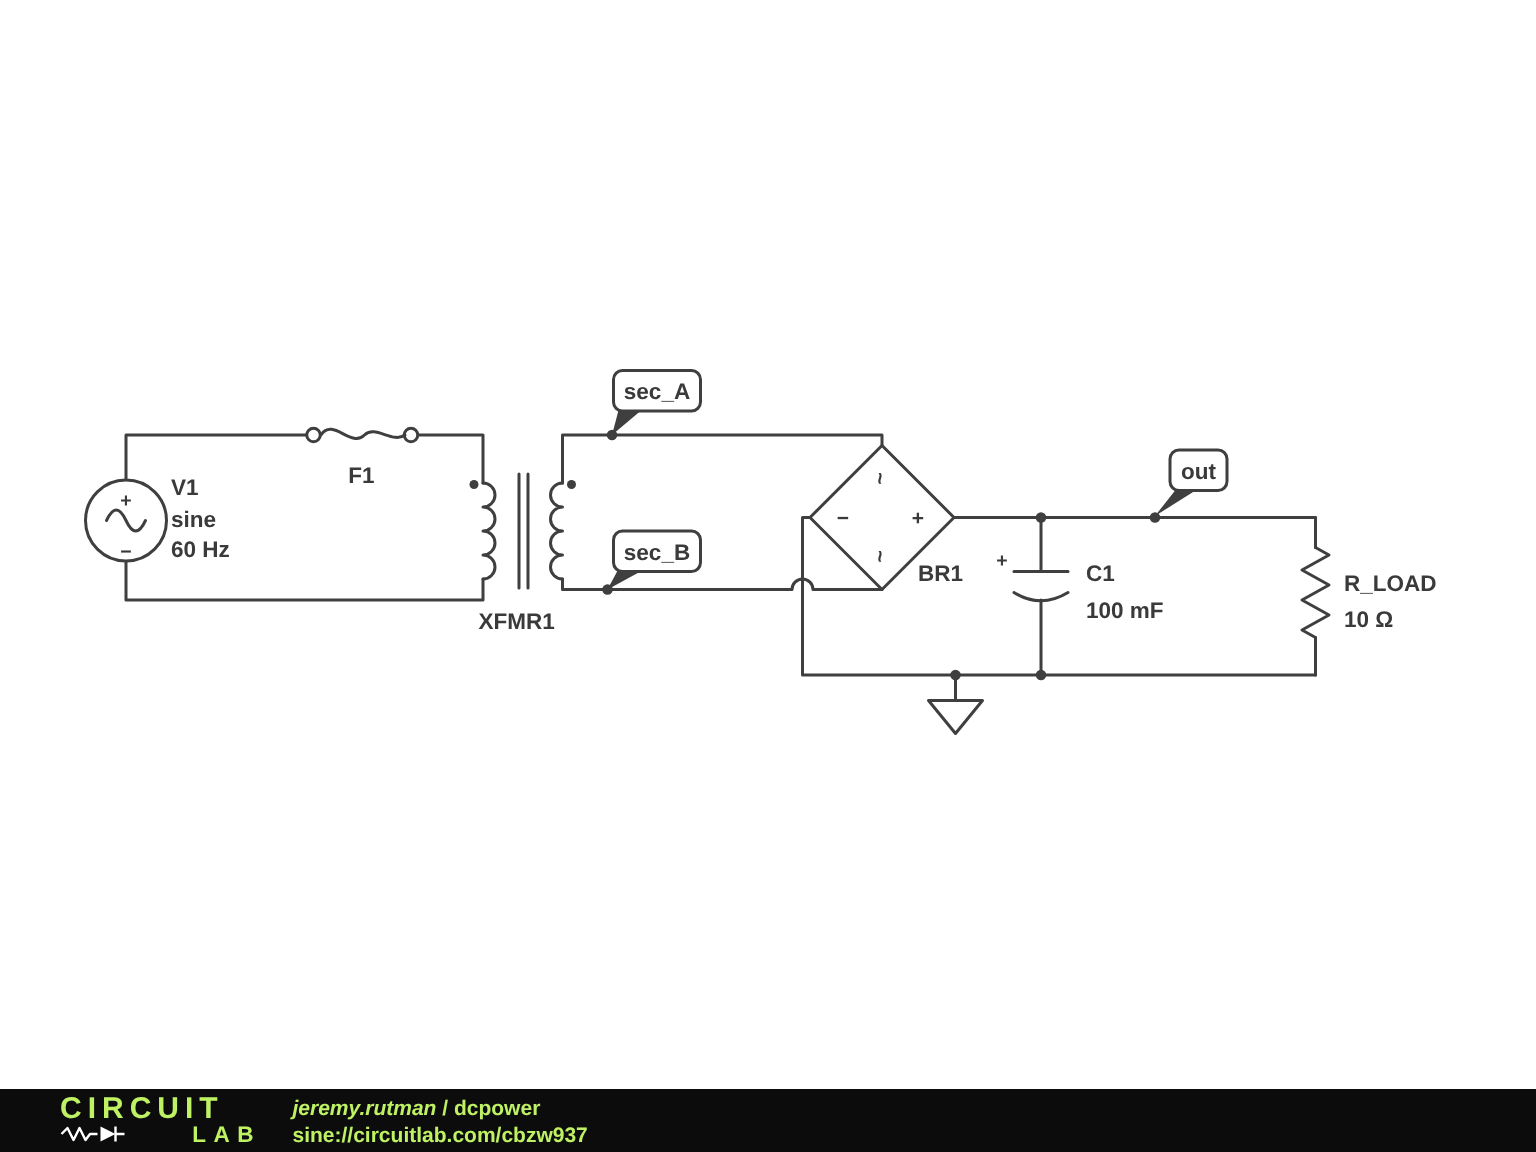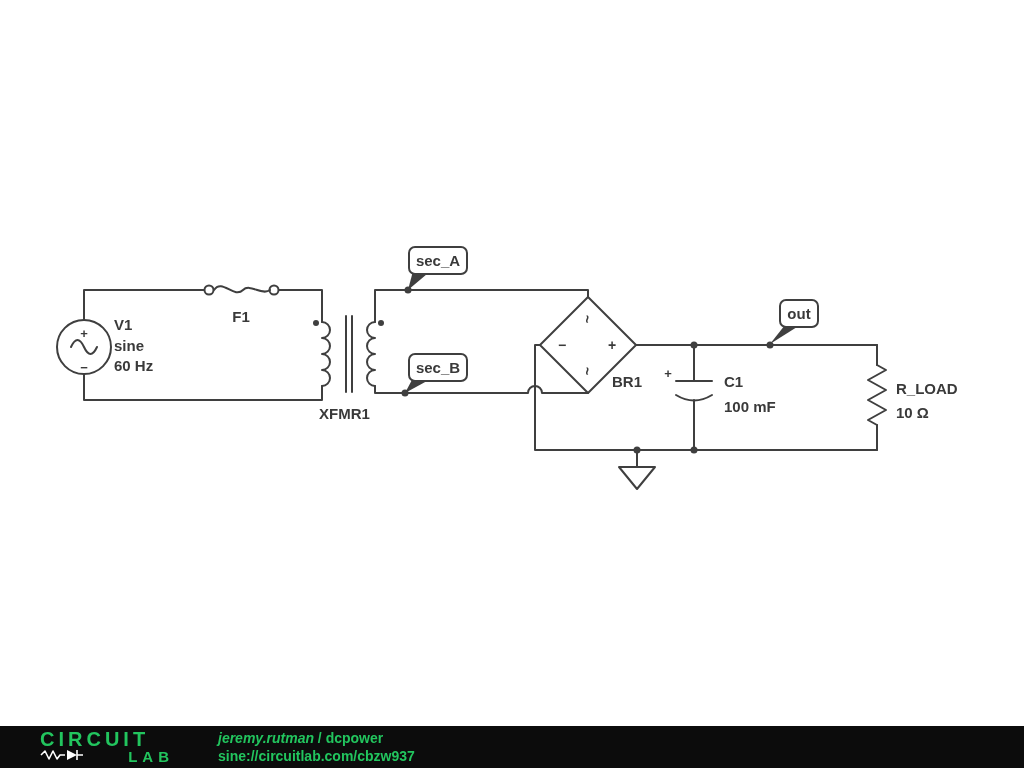--- a/index.html
+++ b/index.html
@@ -14,26 +14,26 @@
   .tail { fill:#3f3f3f; stroke:none; }
 
   
   .lbl { font-family:"Liberation Sans", sans-serif; font-size:15px; font-weight:bold; fill:#3a3a3a; }
   .lbl-c { text-anchor:middle; }
   .mark { font-family:"Liberation Sans", sans-serif; font-size:14px; font-weight:bold; fill:#3a3a3a; text-anchor:middle; }
   .mark-sm { font-size:13px; }
 
   
   .footer { position:absolute; left:0; bottom:0; width:1024px; height:42px; background:#0c0c0c;
-            display:flex; align-items:center; color:#22c55e; }
+            display:flex; align-items:center; color:#bef264; }
   .logo { margin-left:40px; width:134px; }
   .logo-top { font-weight:bold; font-size:20px; letter-spacing:4px; line-height:19px; white-space:nowrap; }
-  .logo-bottom { display:flex; align-items:flex-start; justify-content:space-between; margin-top:-1px; }
+  .logo-bottom { display:flex; align-items:center; justify-content:space-between; margin-top:-1px; }
   .logo-lab { font-weight:bold; font-size:15px; letter-spacing:5px; }
-  .footer-text { margin-left:44px; display:flex; flex-direction:column; justify-content:center; }
+  .footer-text { margin-left:21px; display:flex; flex-direction:column; justify-content:center; }
   .footer-line1 { font-size:14px; font-weight:bold; line-height:18px; }
   .footer-line1 .author { font-style:italic; }
   .footer-line1 .sep { white-space:pre; }
   .footer-url { font-size:14px; font-weight:bold; line-height:18px; }
 </style>
 </head>
 <body>
 
 <div class="canvas">
 

